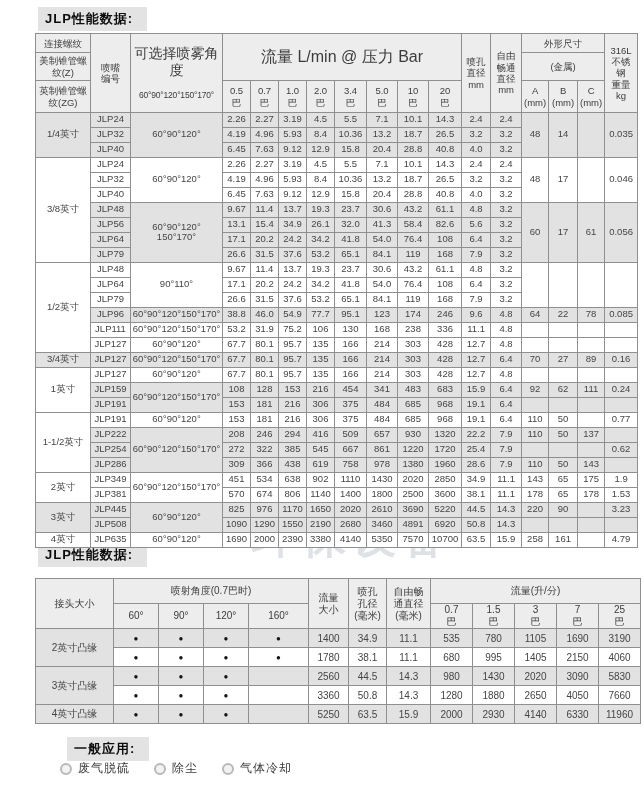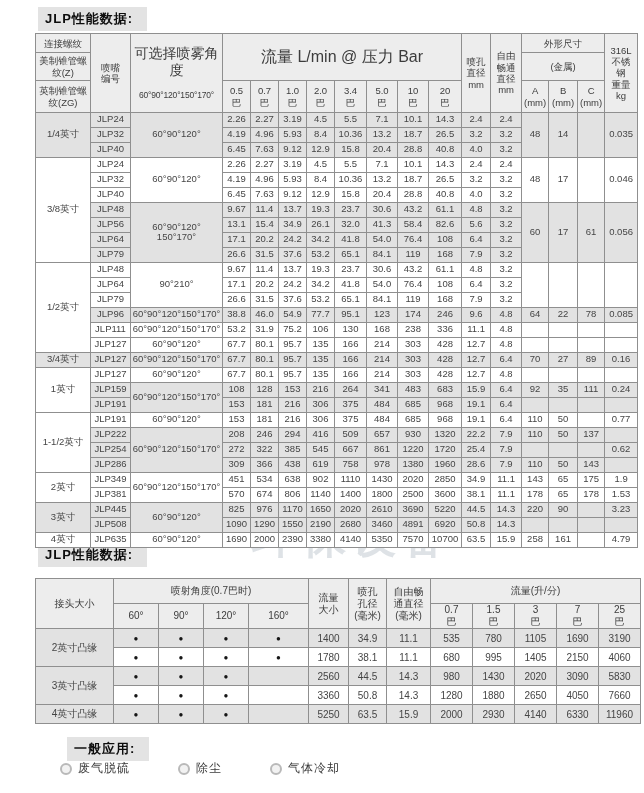--- a/index.html
+++ b/index.html
@@ -48,21 +48,21 @@
   #table1 .ang-title{font-size:14px;}
   #table1 .ang-vals{font-size:8.5px;letter-spacing:-0.2px;}
   #table1 .flow-title{font-size:16px;}
   #table2 th{font-size:10px;}
   #table2 tr.h1 th{height:24px;}
   #table2 tr.h2 th{height:24px;}
   #table2 td{font-size:10px;height:18px;background:#fff;color:var(--text);}
   #table2 tr.shade td{background:var(--shade);}
   #table2 td.dot{font-size:8px;color:#161616;}
   #apps-row{
-    position:absolute;left:60px;top:760px;display:flex;gap:48px;align-items:center;z-index:1;
+    position:absolute;left:60px;top:760px;display:flex;gap:24px;align-items:center;z-index:1;
   }
   .app-item{display:flex;align-items:center;gap:6px;}
   .ring{
     width:8px;height:8px;border-radius:50%;
     border:2px solid #b9b9b9;background:#f2f2f2;display:inline-block;
   }
   .app-label{font-size:12px;color:#3a3a3a;letter-spacing:1px;}
 </style>
 </head>
 <body>
@@ -292,21 +292,21 @@
         <td>65.1</td>
         <td>84.1</td>
         <td>119</td>
         <td>168</td>
         <td>7.9</td>
         <td>3.2</td>
       </tr>
       <tr>
         <td rowspan="6">1/2英寸</td>
         <td>JLP48</td>
-        <td rowspan="3">90°210°</td>
+        <td rowspan="3">90°110°</td>
         <td>9.67</td>
         <td>11.4</td>
         <td>13.7</td>
         <td>19.3</td>
         <td>23.7</td>
         <td>30.6</td>
         <td>43.2</td>
         <td>61.1</td>
         <td>4.8</td>
         <td>3.2</td>
@@ -433,28 +433,28 @@
         <td></td>
         <td></td>
       </tr>
       <tr class="shade">
         <td>JLP159</td>
         <td rowspan="2">60°90°120°150°170°</td>
         <td>108</td>
         <td>128</td>
         <td>153</td>
         <td>216</td>
-        <td>264</td>
+        <td>454</td>
         <td>341</td>
         <td>483</td>
         <td>683</td>
         <td>15.9</td>
         <td>6.4</td>
         <td>92</td>
-        <td>35</td>
+        <td>62</td>
         <td>111</td>
         <td>0.24</td>
       </tr>
       <tr class="shade">
         <td>JLP191</td>
         <td>153</td>
         <td>181</td>
         <td>216</td>
         <td>306</td>
         <td>375</td>

